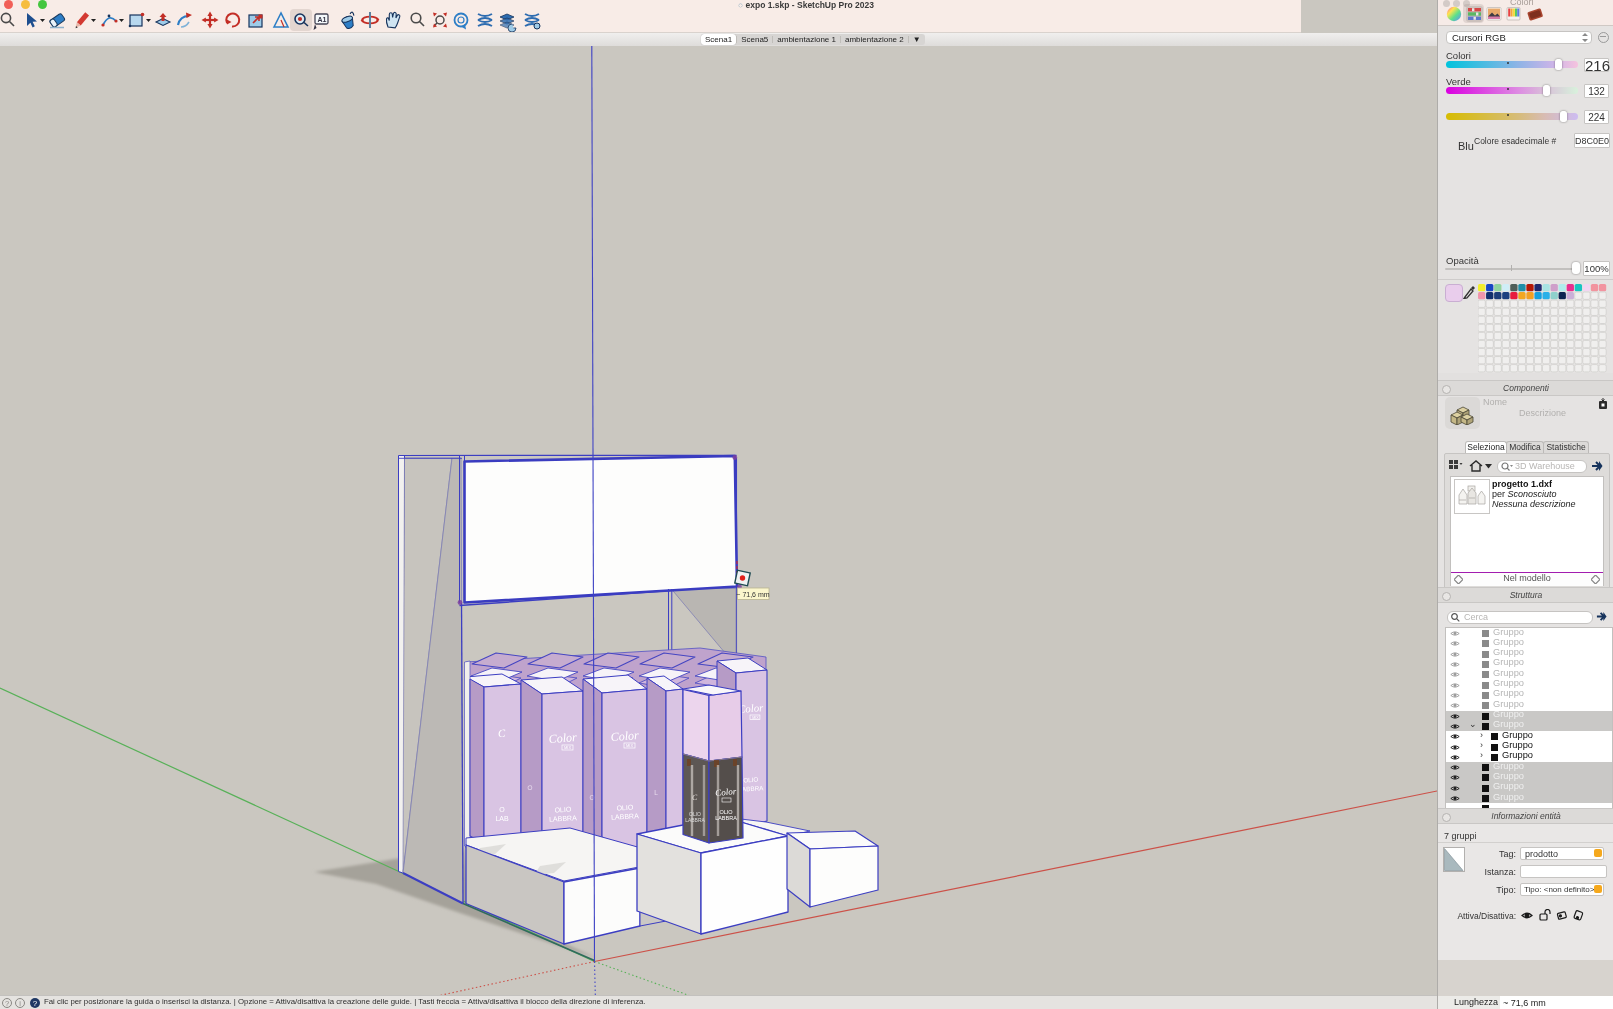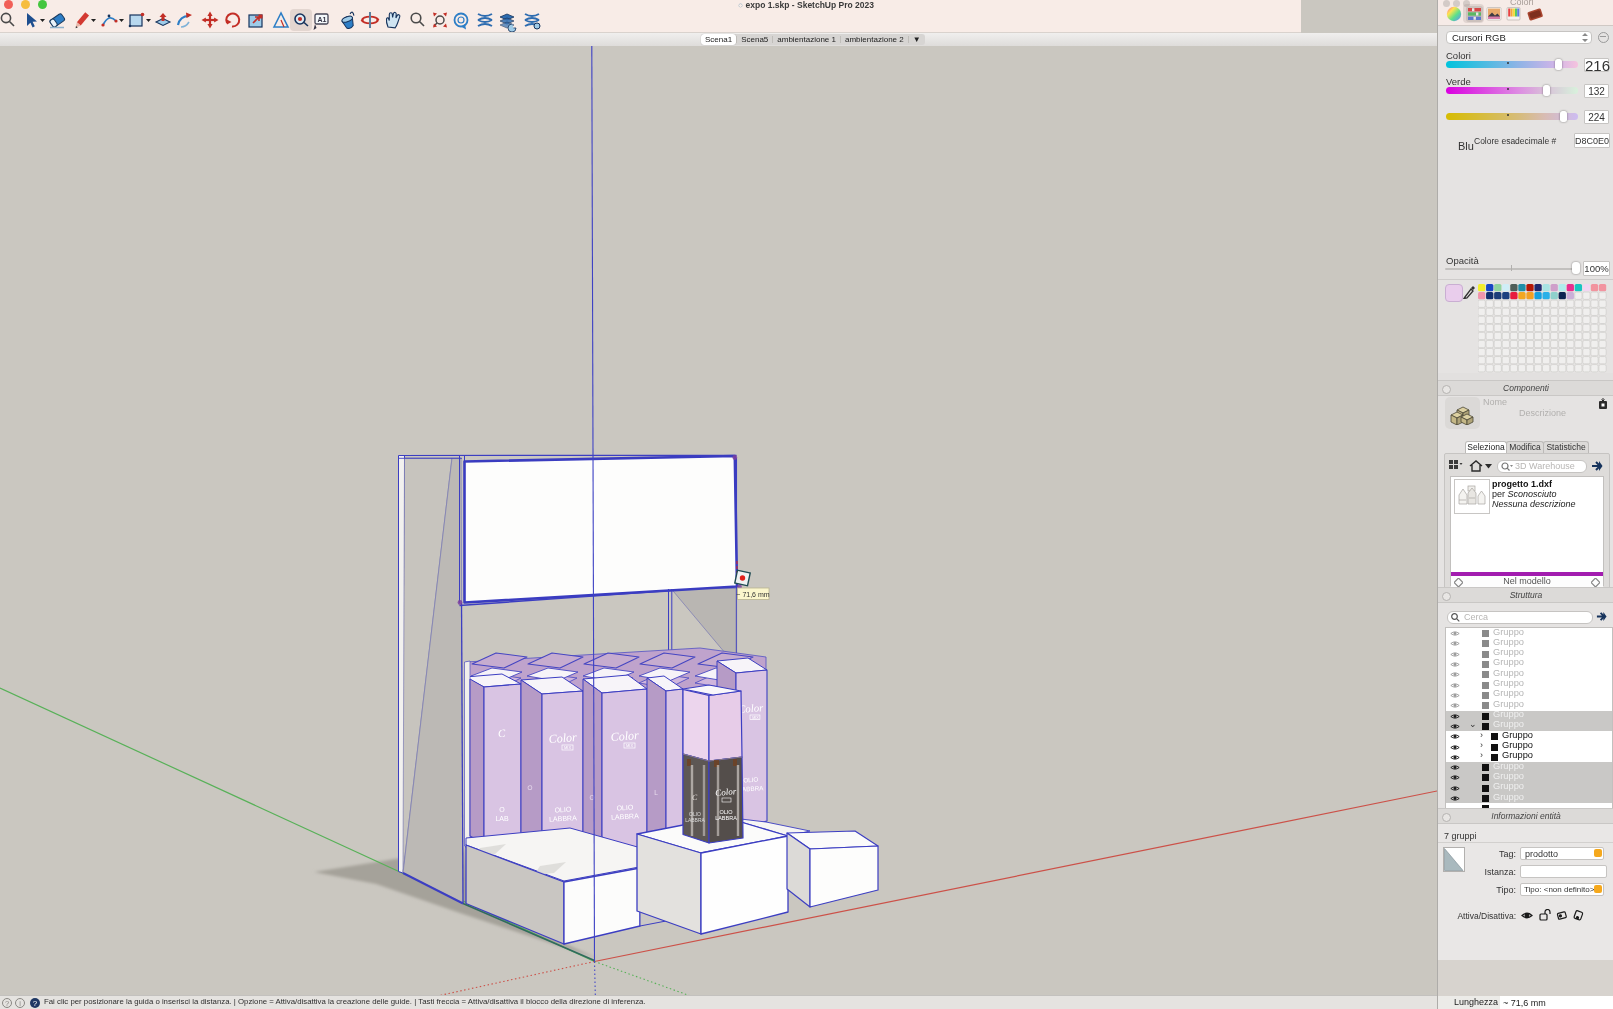--- a/index.html
+++ b/index.html
@@ -641,21 +641,21 @@
      <path d="M13 13 l4 -5 l4 5 l0 11 l-8 0 z" fill="#e8e6e2"></path>
      <path d="M23 16 l3.5 -5 l3.5 5 l0 8 l-7 0 z" fill="#f4f3f0"></path>
      <line x1="4" y1="20" x2="11" y2="20"></line>
             <line x1="14" y1="18" x2="20" y2="18"></line>
     </g>
    </svg>
   </div>
   <div style="position:absolute;left:41px;top:2px;font-size:9px;font-weight:bold;color:#111;">progetto 1.dxf</div>
   <div style="position:absolute;left:41px;top:12px;font-size:9px;color:#222;">per <i>Sconosciuto</i></div>
   <div style="position:absolute;left:41px;top:22px;font-size:9px;color:#222;font-style:italic;">Nessuna descrizione</div>
-  <div style="position:absolute;left:0;top:95px;width:152px;height:13px;border-top:4px solid #a21caf;background:#fdfdfd;">
+  <div style="position:absolute;left:0;top:95px;width:152px;height:13px;border-top:1px solid #a21caf;background:#fdfdfd;">
    <div style="position:absolute;left:0;right:0;top:0;text-align:center;font-size:9px;color:#555;">Nel modello</div>
    <svg width="9" height="9" viewBox="0 0 9 9" style="position:absolute;left:3px;top:2px;">
           <path d="M4.5 0 L9 4.5 L4.5 9 L0 4.5 Z" fill="none" stroke="#888" stroke-width="1.2"></path>
         </svg>
    <svg width="9" height="9" viewBox="0 0 9 9" style="position:absolute;right:3px;top:2px;">
           <path d="M4.5 0 L9 4.5 L4.5 9 L0 4.5 Z" fill="none" stroke="#888" stroke-width="1.2"></path>
         </svg>
   </div>
  </div>
 

